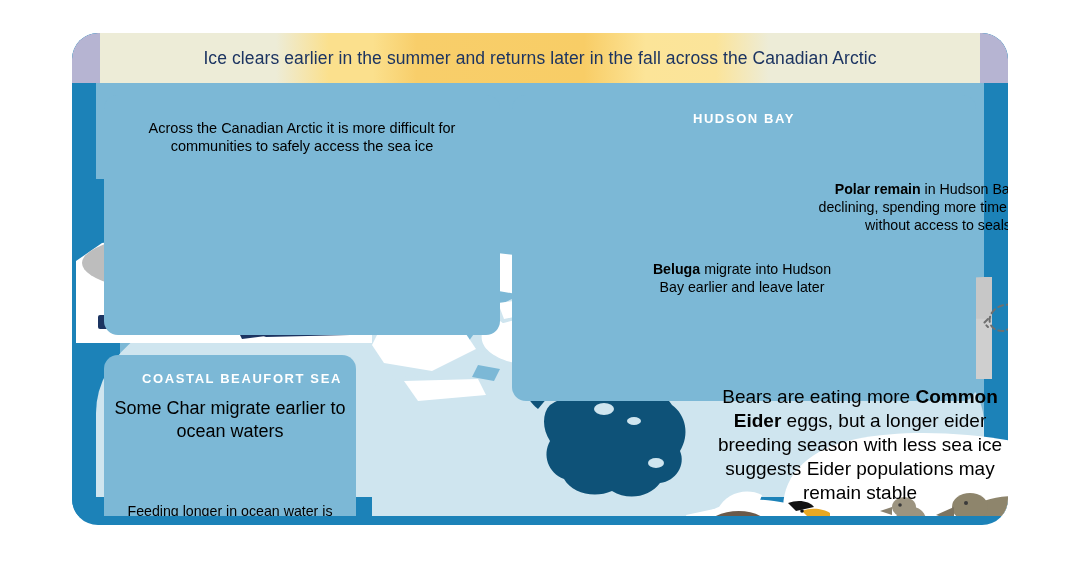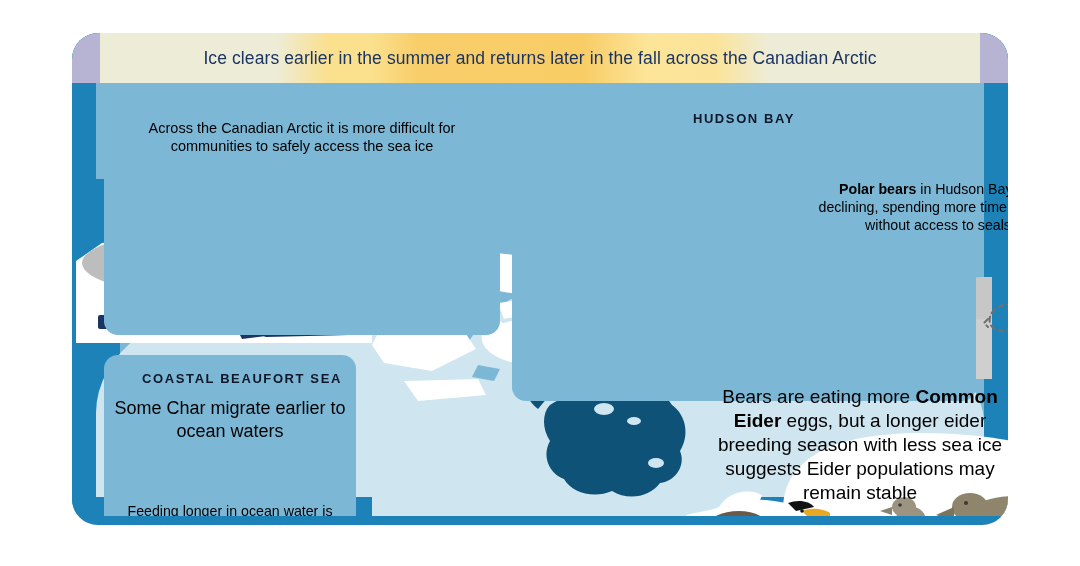--- a/index.html
+++ b/index.html
@@ -53,21 +53,21 @@
 
   
   .panel{position:absolute;background:#7cb8d6;border-radius:14px;}
   #panel-left   {left:32px;  top:12px;  width:396px;height:240px;}
   #panel-hudson {left:440px; top:12px;  width:464px;height:306px;}
   #panel-beaufort{left:32px; top:272px; width:252px;height:178px;}
 
   .ptext{position:absolute;color:#000000;text-align:center;line-height:1.26;}
   .ptext b{font-weight:bold;}
   .section-title{
-    position:absolute;color:#0f172a;font-weight:bold;font-size:13px;
+    position:absolute;color:#ffffff;font-weight:bold;font-size:13px;
     letter-spacing:1.6px;text-align:center;
   }
 
   
   #txt-communities{left:40px; top:36px; width:380px;font-size:14.5px;}
   #ttl-hudson    {left:440px;top:28px; width:464px;}
   #txt-seals     {left:464px;top:62px; width:310px;font-size:14.2px;}
   #txt-bears     {left:738px;top:98px; width:256px;font-size:14.2px;}
   #txt-beluga    {left:578px;top:178px;width:184px;font-size:14.2px;}
   #ttl-beaufort  {left:32px; top:288px;width:252px;padding-left:12px;}
@@ -335,22 +335,23 @@
 
     <div class="panel" id="panel-left"></div>
     <div class="panel" id="panel-hudson"></div>
     <div class="panel" id="panel-beaufort"></div>
 
     <div class="ptext" id="txt-communities">Across the Canadian Arctic it is more difficult for communities to safely access the sea ice</div>
 
     <div class="section-title" id="ttl-hudson">HUDSON BAY</div>
 
 
-    <div class="ptext" id="txt-bears"><b>Polar bears</b><span> in Hudson Bay are declining, spending more time on land without access to seals</span></div>
-
+    <div class="ptext" id="txt-bears"><b>Polar remain</b><span> in Hudson Bay are declining, spending more time on land without access to seals</span></div>
+
+    <div class="ptext" id="txt-beluga"><b>Beluga</b><span> migrate into Hudson Bay earlier and leave later</span></div>
 
     <div class="section-title" id="ttl-beaufort">COASTAL BEAUFORT SEA</div>
 
     <div class="ptext" id="txt-char">Some Char migrate earlier to ocean waters</div>
 
     <div class="ptext" id="txt-feeding">Feeding longer in ocean water is beneficial</div>
 
     <div class="ptext" id="txt-eider"><span>Bears are eating more </span><b>Common Eider</b><span> eggs, but a longer eider breeding season with less sea ice suggests Eider populations may remain stable</span></div>
 
   </div>

